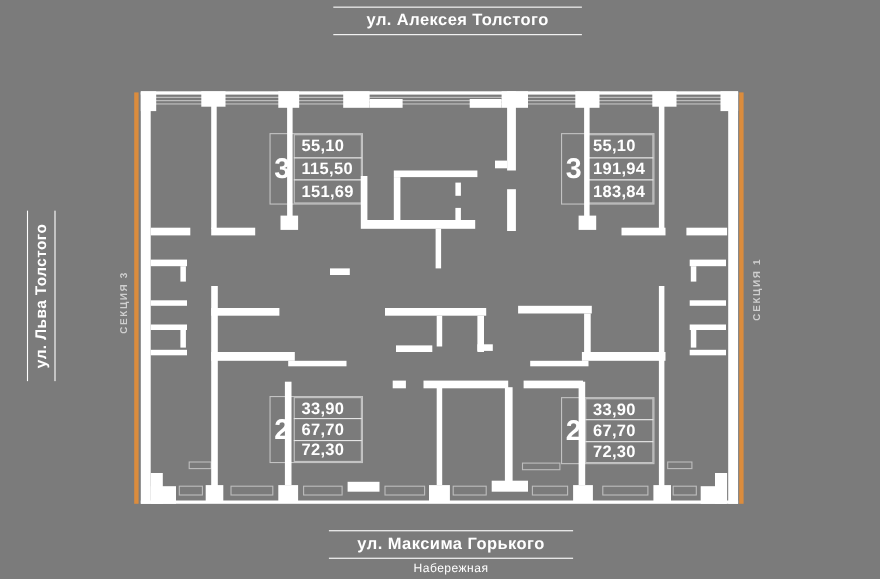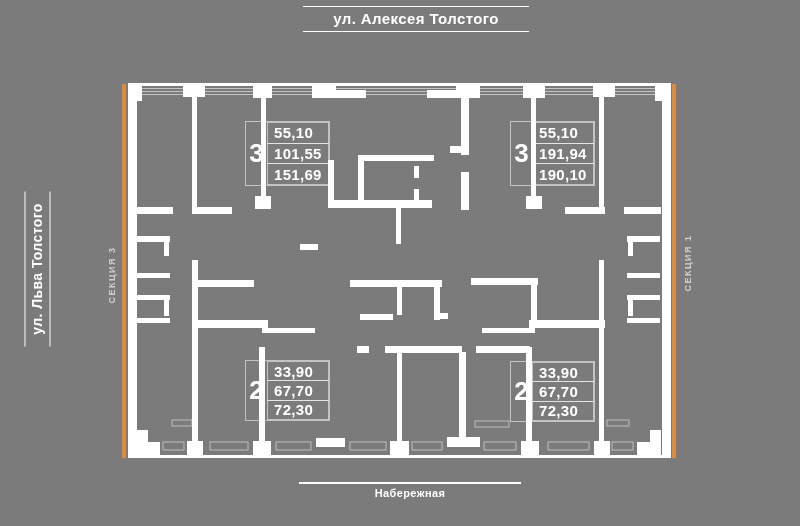--- a/index.html
+++ b/index.html
@@ -20,21 +20,21 @@
     color:#ffffff;
     text-align:center;
     font-weight:700;
     font-size:15px;
     letter-spacing:.4px;
   }
   .street .rule{height:1px;background:#ffffff;}
   .street .txt{padding:4px 0 5px 0;line-height:15px;}
   .street-top{left:303px;top:6px;width:226px;}
   .street-bottom{left:299px;top:482px;width:222px;}
-  .street-bottom .sub{font-size:11px;font-weight:700;padding:4px 0 4px 0;line-height:11px;}
+  .street-bottom .sub{font-size:11px;font-weight:400;padding:4px 0 4px 0;line-height:11px;}
   .street-left{
     left:-40px;top:256px;width:155px;
     transform:rotate(-90deg);transform-origin:center;
     font-size:14px;
   }
   
   .section-label{
     position:absolute;
     color:#cfcfcf;
     font-size:9px;
@@ -217,43 +217,44 @@
   </div>
 
   <div class="street street-left">
     <div class="rule"></div>
     <div class="txt">ул. Льва Толстого</div>
     <div class="rule"></div>
   </div>
 
   <div class="street street-bottom">
     <div class="rule"></div>
+    <div class="txt">ул. Максима Горького</div>
     <div class="rule"></div>
     <div class="sub">Набережная</div>
 
   </div>
 
   <div class="section-label section-left">СЕКЦИЯ 3</div>
   <div class="section-label section-right">СЕКЦИЯ 1</div>
 
   <div class="apt-box apt-tl">
     <div class="apt-rooms">3</div>
     <div class="apt-areas">
       <div class="apt-area">55,10</div>
-      <div class="apt-area">101,55</div>
+      <div class="apt-area">115,50</div>
       <div class="apt-area">151,69</div>
     </div>
   </div>
 
   <div class="apt-box apt-tr">
     <div class="apt-rooms">3</div>
     <div class="apt-areas">
       <div class="apt-area">55,10</div>
       <div class="apt-area">191,94</div>
-      <div class="apt-area">190,10</div>
+      <div class="apt-area">183,84</div>
     </div>
   </div>
 
   <div class="apt-box apt-bl">
     <div class="apt-rooms">2</div>
     <div class="apt-areas">
       <div class="apt-area">33,90</div>
       <div class="apt-area">67,70</div>
       <div class="apt-area">72,30</div>
     </div>

